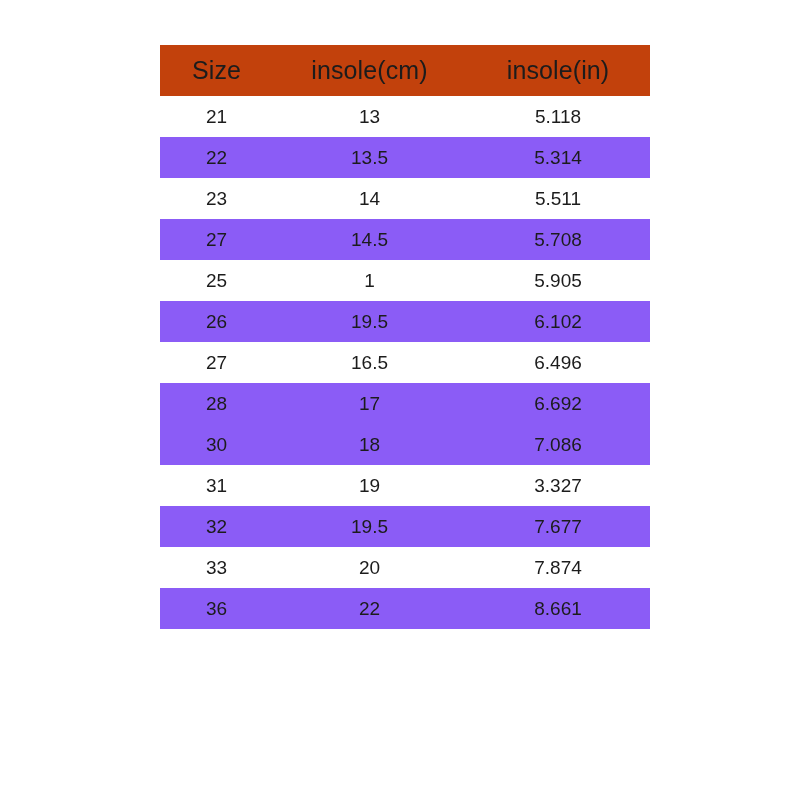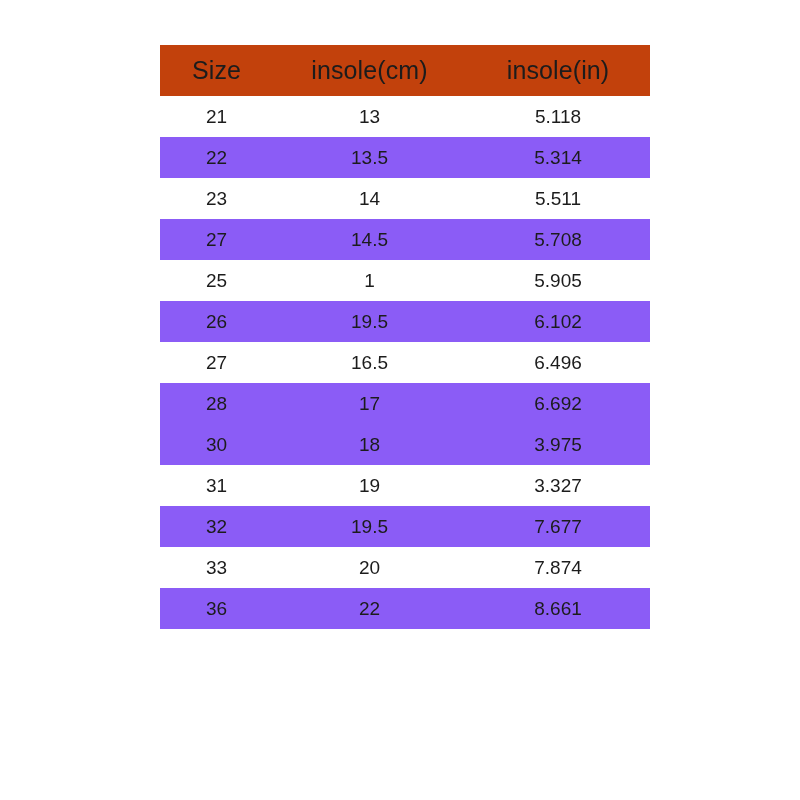--- a/index.html
+++ b/index.html
@@ -114,21 +114,21 @@
           <td>6.496</td>
         </tr>
         <tr class="row-even">
           <td>28</td>
           <td>17</td>
           <td>6.692</td>
         </tr>
         <tr class="row-even">
           <td>30</td>
           <td>18</td>
-          <td>3.975</td>
+          <td>7.086</td>
         </tr>
         <tr class="row-odd">
           <td>31</td>
           <td>19</td>
           <td>3.327</td>
         </tr>
         <tr class="row-even">
           <td>32</td>
           <td>19.5</td>
           <td>7.677</td>

